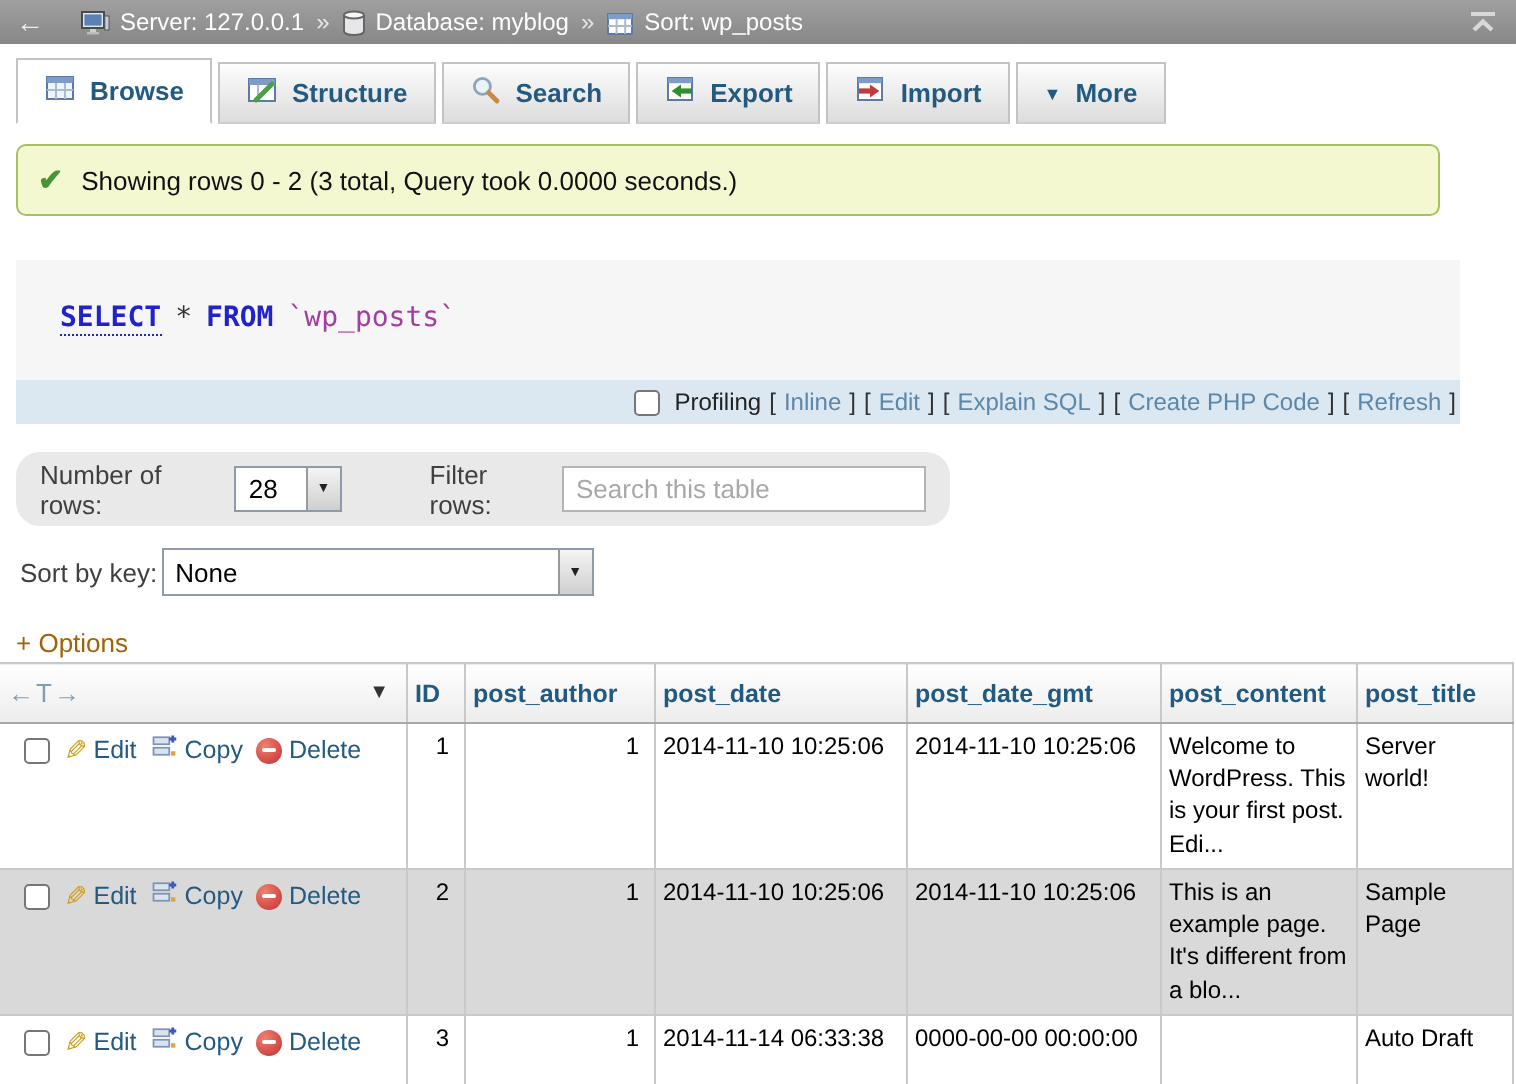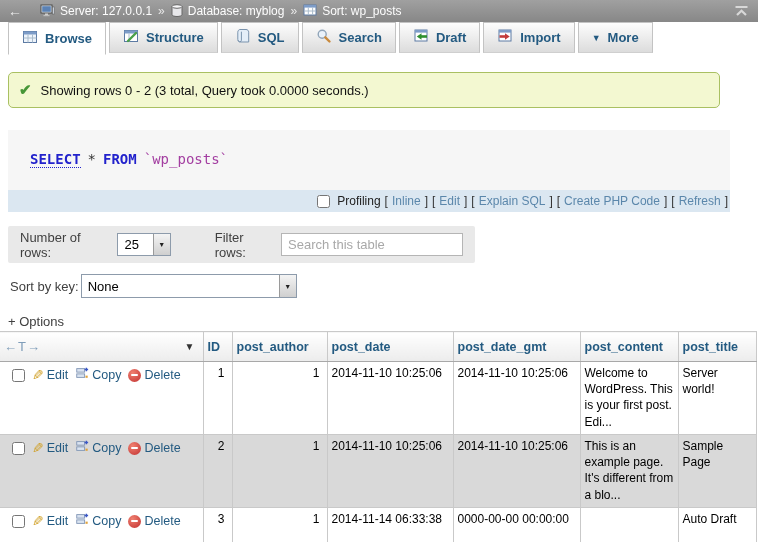--- a/index.html
+++ b/index.html
@@ -4,29 +4,29 @@
 <style>
   html,body{margin:0;padding:0;background:#fff;}
   #app{position:relative;width:758px;height:542px;overflow:hidden;background:#fff;
        font-family:"Liberation Sans",sans-serif;font-size:12px;color:#000;}
 
   
   .topbar{position:absolute;top:0;left:0;width:758px;height:22px;
     background:linear-gradient(#a0a0a0,#878787);display:flex;align-items:center;
     padding:0 8px;box-sizing:border-box;color:#fff;}
   .backarrow{color:#ececec;font-size:14px;margin-right:18px;cursor:pointer;}
-  .crumb{display:flex;align-items:flex-start;gap:5px;cursor:pointer;}
+  .crumb{display:flex;align-items:flex-end;gap:5px;cursor:pointer;}
   .crumb svg{display:block;}
   .crumb-label{color:#fdfdfd;font-size:12px;}
   .sep{color:#e8e8e8;margin:0 6px;}
   .collapse{margin-left:auto;cursor:pointer;display:flex;align-items:center;}
 
   
   .tabbar{position:absolute;top:22px;left:0;width:758px;height:40px;background:#fff;
-    display:flex;align-items:flex-start;padding-left:8px;box-sizing:border-box;}
+    display:flex;align-items:flex-end;padding-left:8px;box-sizing:border-box;}
   .tab{height:31px;display:flex;align-items:center;gap:7px;padding:0 13px;
     border:1px solid #c3c3c3;border-bottom:1px solid #cfcfcf;margin-right:3px;
     background:linear-gradient(#fdfdfd,#dcdcdc);cursor:pointer;box-sizing:border-box;}
   .tab .tab-label{font-weight:bold;color:#235a81;font-size:13px;}
   .tab.active{background:#fff;border-bottom:1px solid #fff;height:33px;}
   .more-arrow{color:#235a81;font-size:9px;}
 
   
   .msg{position:absolute;top:72px;left:8px;width:712px;height:36px;box-sizing:border-box;
     background:#f3f8d1;border:1px solid #a9c062;border-radius:5px;
@@ -43,39 +43,39 @@
   .star{color:#333;}
   .ident{color:#a33ea1;}
   .profbar{height:22px;background:#dbe7f1;display:flex;align-items:center;
     justify-content:flex-end;padding-right:2px;font-size:12px;color:#222;gap:4px;}
   .profbar input{margin:0 3px 0 0;}
   .plink{color:#5b87ab;text-decoration:none;cursor:pointer;}
   .br{color:#333;}
 
   
   .ctrlbox{position:absolute;top:226px;left:8px;width:467px;height:37px;
-    background:#e9e9e9;border-radius:2px;display:flex;align-items:center;
+    background:#e9e9e9;border-radius:12px;display:flex;align-items:center;
     padding:0 12px;box-sizing:border-box;color:#3f3f3f;font-size:13px;}
   .combo{display:inline-flex;align-items:stretch;background:#fff;
     border:1px solid #8d9bab;height:21px;cursor:pointer;}
   .combo-value{display:flex;align-items:center;padding:0 6px;font-size:13px;color:#000;flex:1;}
   .combo-btn{width:16px;background:linear-gradient(#f4f4f4,#cfcfcf);
     border-left:1px solid #9a9a9a;display:flex;align-items:center;justify-content:center;}
   .combo-btn span{font-size:7px;color:#222;}
   .rows-combo{width:56px;margin-left:10px;}
   .filter-label{margin-left:44px;}
   .filter-input{margin-left:8px;width:168px;height:21px;border:1px solid #b5b5b5;
     padding:0 6px;font-size:13px;font-family:"Liberation Sans",sans-serif;color:#333;box-sizing:content-box;}
   .filter-input::placeholder{color:#a8a8a8;}
 
   .sortrow{position:absolute;top:274px;left:10px;display:flex;align-items:center;
     color:#3f3f3f;font-size:13px;}
   .sort-combo{width:214px;margin-left:2px;height:22px;}
 
-  .options-link{position:absolute;top:314px;left:8px;color:#404040;font-size:13px;
+  .options-link{position:absolute;top:314px;left:8px;color:#a16207;font-size:13px;
     text-decoration:none;cursor:pointer;}
 
   
   table.grid{position:absolute;top:331px;left:0;border-collapse:collapse;
     table-layout:fixed;width:756px;font-size:12px;}
   .grid th{height:25px;background:linear-gradient(#ffffff,#ececec);
     border:1px solid #c9c9c9;border-bottom:1px solid #a8a8a8;
     color:#235a81;font-weight:bold;text-align:left;padding:2px 4px;font-size:12.5px;}
   .grid td{border:1px solid #c9c9c9;vertical-align:top;padding:3px 4px;line-height:1.35;}
   .grid th:first-child,.grid td:first-child{border-left:none;}
@@ -164,40 +164,33 @@
       <span><svg width="16" height="16" viewBox="0 0 16 16">
             <rect x="1.5" y="2.5" width="13" height="11" fill="#fff" stroke="#5c7aa3"></rect>
             <rect x="1.5" y="2.5" width="13" height="3" fill="#7d9cc8"></rect>
             <line x1="6" y1="5.5" x2="6" y2="13.5" stroke="#aabccc"></line>
             <path d="M5 13 L13 5" stroke="#4aa04a" stroke-width="2.4" stroke-linecap="round"></path>
           </svg></span>
       <span class="tab-label">Structure</span>
     </div>
     <div class="tab">
       <span><svg width="16" height="16" viewBox="0 0 16 16">
-            <path d="M5 1.5 h6 c1.6 0 2.7 1.1 2.7 2.7 v9.8 h-8.2 c-1.6 0 -2.7 -1.1 -2.7 -2.7 v-7.1 c0 -1.6 1.1 -2.7 2.2 -2.7 z" fill="#e4eef8" stroke="#7a93ad"></path>
-            <path d="M3.2 12.2 a1.6 1.6 0 0 0 3.2 0 v-8.5" fill="none" stroke="#7a93ad"></path>
-          </svg></span>
-      <span class="tab-label">SQL</span>
-    </div>
-    <div class="tab">
-      <span><svg width="16" height="16" viewBox="0 0 16 16">
             <circle cx="6.2" cy="6.2" r="4" fill="#eaf2fa" stroke="#90a4b8" stroke-width="1.4"></circle>
             <line x1="9.3" y1="9.3" x2="13.5" y2="13.5" stroke="#c98a3d" stroke-width="2.4" stroke-linecap="round"></line>
           </svg></span>
       <span class="tab-label">Search</span>
     </div>
     <div class="tab">
       <span><svg width="16" height="16" viewBox="0 0 16 16">
             <rect x="2" y="2" width="12" height="11" fill="#fff" stroke="#5c7aa3"></rect>
             <rect x="2" y="2" width="12" height="2.6" fill="#7d9cc8"></rect>
             <path d="M14 8.5 h-6.5" stroke="#2f8f2f" stroke-width="2.6"></path>
             <path d="M8.5 5.2 L3.8 8.5 L8.5 11.8 z" fill="#2f8f2f"></path>
           </svg></span>
-      <span class="tab-label">Draft</span>
+      <span class="tab-label">Export</span>
     </div>
     <div class="tab">
       <span><svg width="16" height="16" viewBox="0 0 16 16">
             <rect x="2" y="2" width="12" height="11" fill="#fff" stroke="#5c7aa3"></rect>
             <rect x="2" y="2" width="12" height="2.6" fill="#7d9cc8"></rect>
             <path d="M2.5 8.5 h6.5" stroke="#c23b3b" stroke-width="2.6"></path>
             <path d="M8 5.2 L12.7 8.5 L8 11.8 z" fill="#c23b3b"></path>
           </svg></span>
       <span class="tab-label">Import</span>
     </div>
@@ -238,21 +231,21 @@
       <span class="br">]</span>
       <span class="br">[</span>
       <a class="plink">Refresh</a>
       <span class="br">]</span>
     </div>
   </div>
 
   <div class="ctrlbox">
     <span>Number of rows:</span>
     <span class="combo rows-combo">
-      <span class="combo-value">25</span>
+      <span class="combo-value">28</span>
       <span class="combo-btn">
           <span>▼</span>
         </span>
     </span>
     <span class="filter-label">Filter rows:</span>
     <input class="filter-input" type="text" placeholder="Search this table" style="">
   </div>
 
   <div class="sortrow">
     <span>Sort by key:</span>

